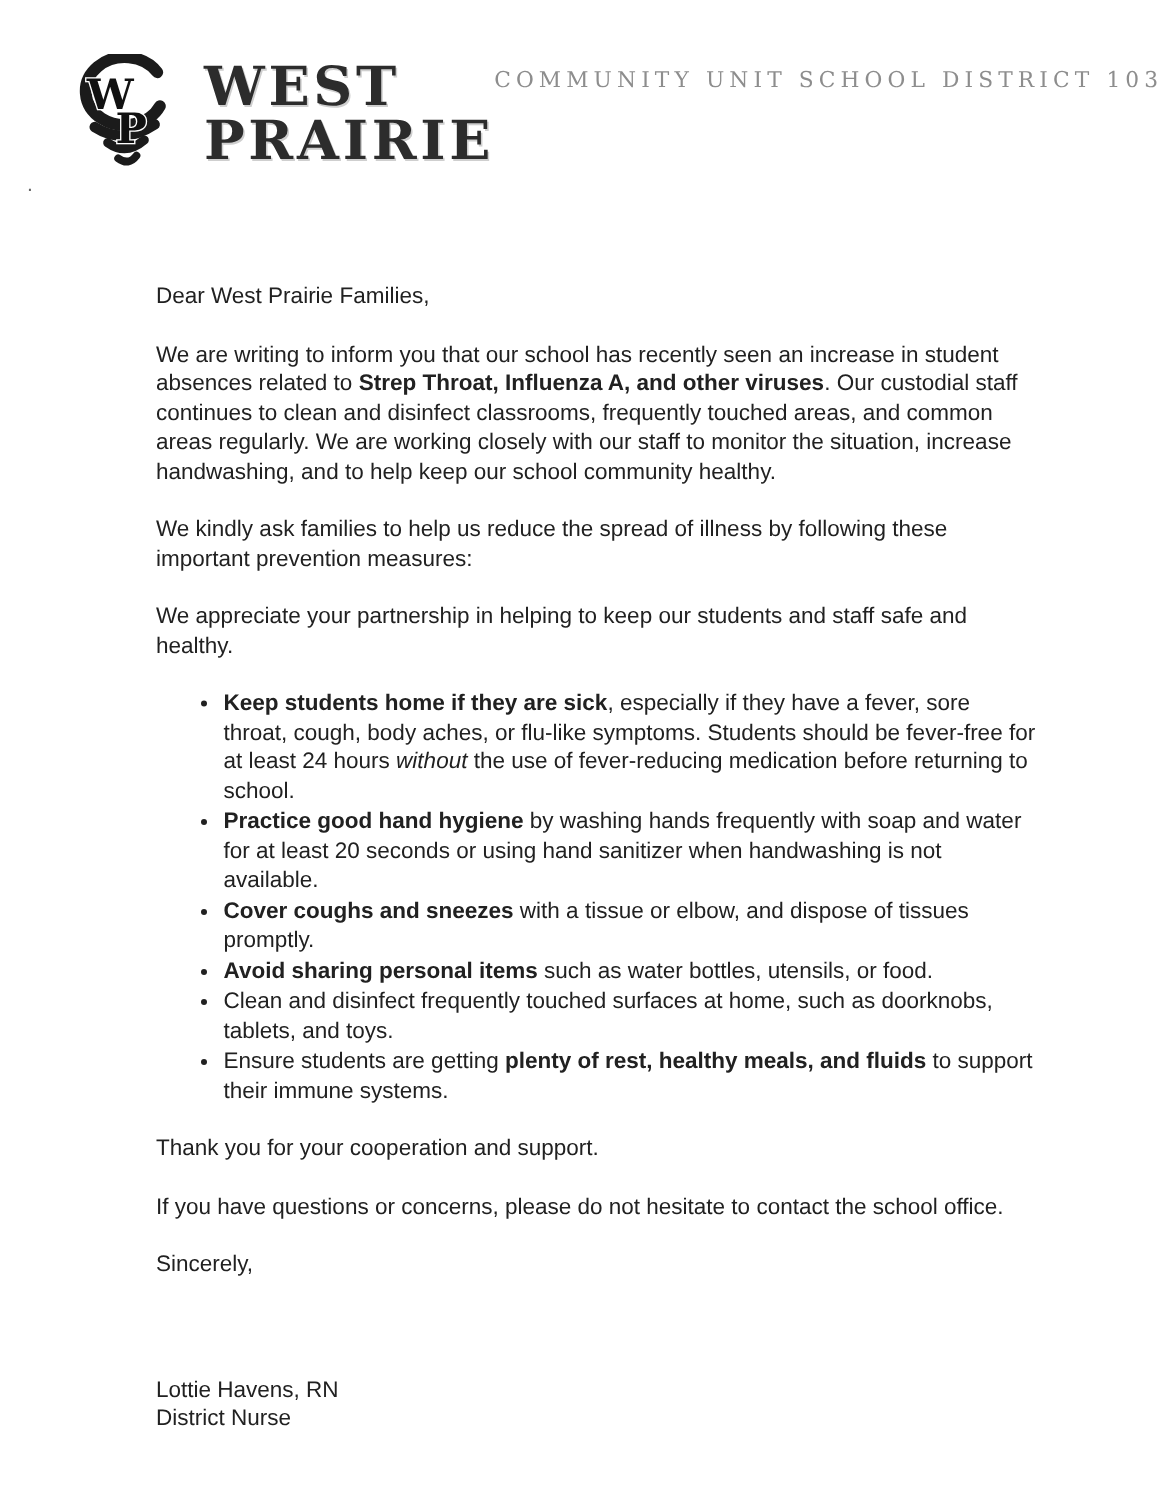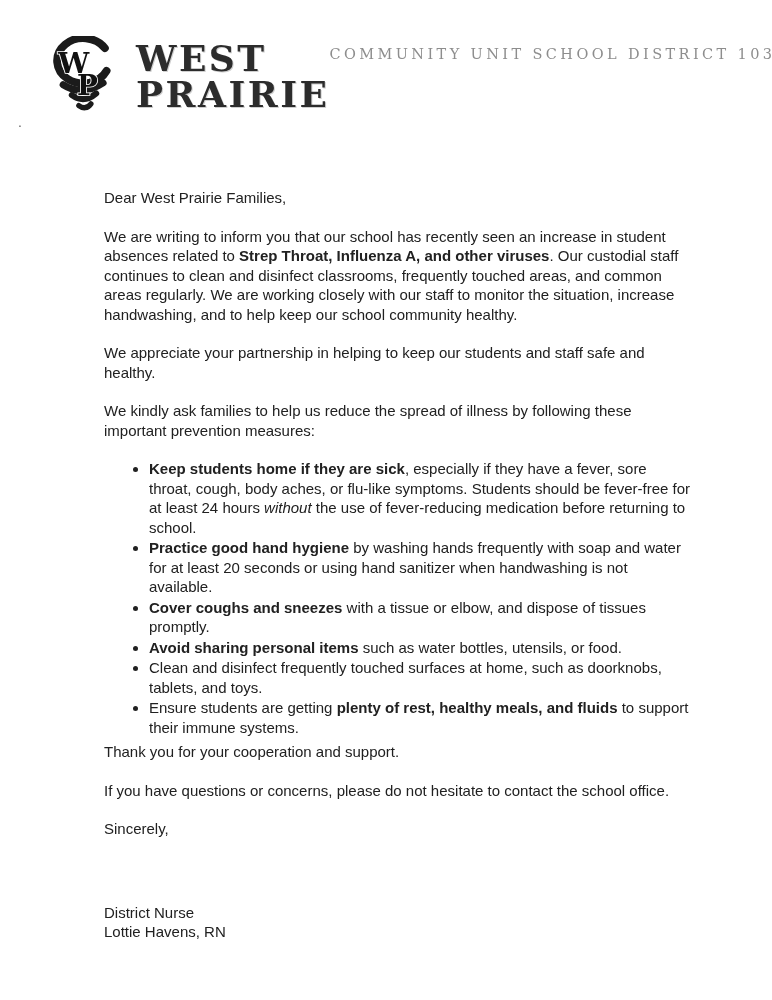--- a/index.html
+++ b/index.html
@@ -54,21 +54,21 @@
   
   .letter-body {
     position: absolute;
     left: 104px;
     top: 188px;
     width: 588px;
     line-height: 19.5px;
   }
   .letter-body p { margin: 0 0 19px 0; }
   ul.measures {
-    margin: 0 0 5px 0;
+    margin: 0 0 19px 0;
     padding: 0 0 0 45px;
     list-style: disc;
   }
   ul.measures li { margin: 0 0 1px 0; }
   .signoff { margin-bottom: 64px !important; }
   .sig-block p { margin: 0; }
 </style>
 </head>
 <body>
 
@@ -91,38 +91,38 @@
     </div>
   </header>
 
   <span class="stray-mark">.</span>
 
   <main class="letter-body">
     <p>Dear West Prairie Families,</p>
 
     <p><span>We are writing to inform you that our school has recently seen an increase in student absences related to </span><span style="font-weight: 700;">Strep Throat, Influenza A, and other viruses</span><span>. Our custodial staff continues to clean and disinfect classrooms, frequently touched areas, and common areas regularly. We are working closely with our staff to monitor the situation, increase handwashing, and to help keep our school community healthy.</span></p>
 
+    <p><span>We kindly ask families to help us reduce the spread of illness by following these important prevention measures:</span></p>
+
     <p><span>We appreciate your partnership in helping to keep our students and staff safe and healthy.</span></p>
-
-    <p><span>We kindly ask families to help us reduce the spread of illness by following these important prevention measures:</span></p>
 
     <ul class="measures">
       <li><span style="font-weight: 700;">Keep students home if they are sick</span><span>, especially if they have a fever, sore throat, cough, body aches, or flu-like symptoms. Students should be fever-free for at least 24 hours </span><span style="font-style: italic;">without</span><span> the use of fever-reducing medication before returning to school.</span></li>
       <li><span style="font-weight: 700;">Practice good hand hygiene</span><span> by washing hands frequently with soap and water for at least 20 seconds or using hand sanitizer when handwashing is not available.</span></li>
       <li><span style="font-weight: 700;">Cover coughs and sneezes</span><span> with a tissue or elbow, and dispose of tissues promptly.</span></li>
       <li><span style="font-weight: 700;">Avoid sharing personal items</span><span> such as water bottles, utensils, or food.</span></li>
       <li><span style="font-weight: 400;">Clean and disinfect frequently touched surfaces</span><span> at home, such as doorknobs, tablets, and toys.</span></li>
       <li><span>Ensure students are getting </span><span style="font-weight: 700;">plenty of rest, healthy meals, and fluids</span><span> to support their immune systems.</span></li>
     </ul>
 
     <p><span>Thank you for your cooperation and support.</span></p>
 
     <p><span>If you have questions or concerns, please do not hesitate to contact the school office.</span></p>
 
     <p class="signoff">Sincerely,</p>
 
     <div class="sig-block">
+      <p>Lottie Havens, RN</p>
       <p>District Nurse</p>
-      <p>Lottie Havens, RN</p>
     </div>
   </main>
 
 </div>
 
 </body></html>

